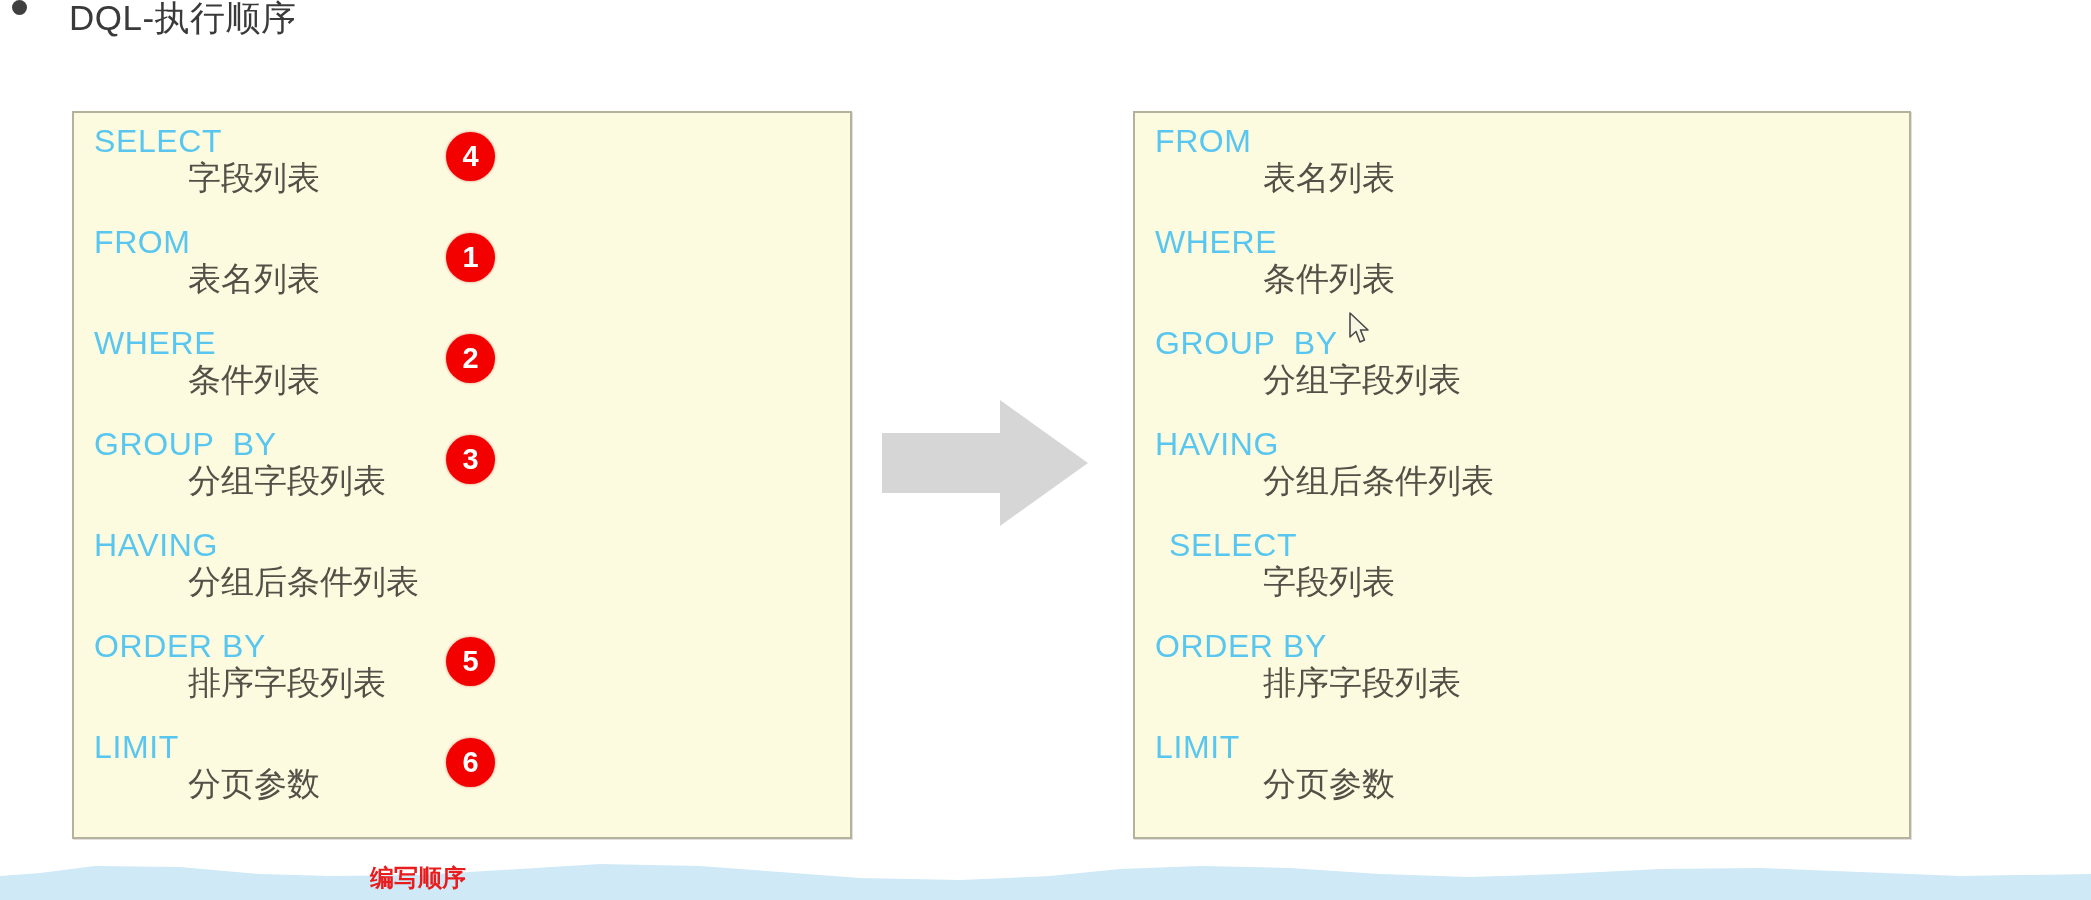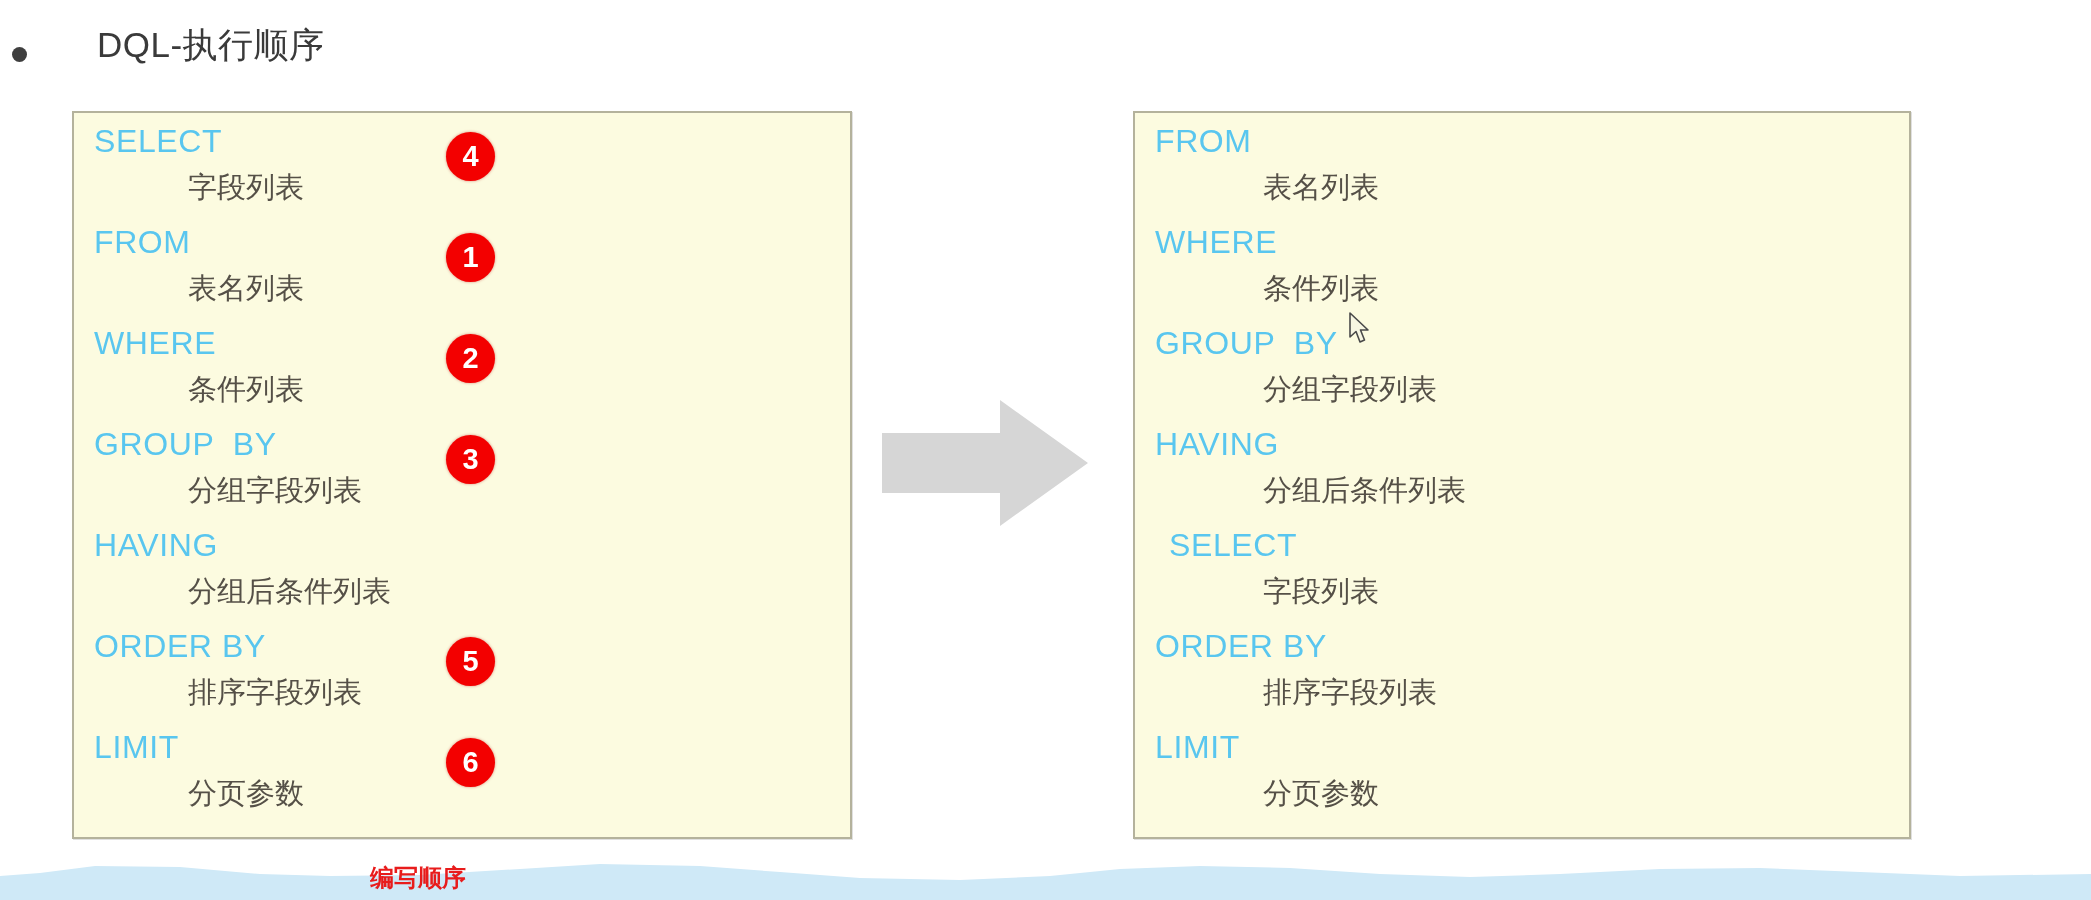--- a/index.html
+++ b/index.html
@@ -13,25 +13,24 @@
     height: 900px;
     position: relative;
     overflow: hidden;
     font-family: "Liberation Sans", "DejaVu Sans", sans-serif;
   }
 
   
   #heading {
     position: absolute;
     left: 0px;
-    top: 8px;
+    top: 0;
     display: flex;
-    align-items: flex-end;
+    align-items: flex-start;
     height: 54px;
-    gap: 28px;
   }
   #heading .bullet {
     width: 15px;
     height: 15px;
     border-radius: 50%;
     background: #3f3f3f;
     margin-left: 12px;
     margin-right: 42px;
     flex: none;
   }
@@ -85,22 +84,22 @@
     letter-spacing: 0.6px;
     white-space: pre;
     line-height: 1;
   }
   .kw.indent {
     left: 34px;
   }
   .val {
     position: absolute;
     left: 114px;
-    top: 48px;
-    font-size: 29px;
+    top: 36px;
+    font-size: 33px;
     color: #555047;
     white-space: pre;
     line-height: 1;
   }
   #panel-exec .val {
     left: 128px;
   }
 
   
   .badge {

